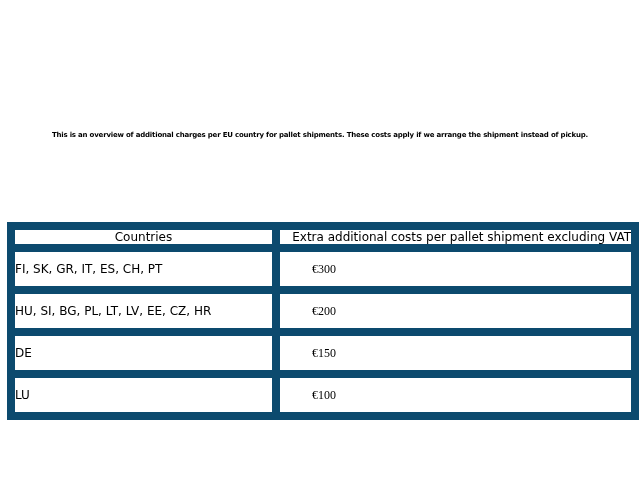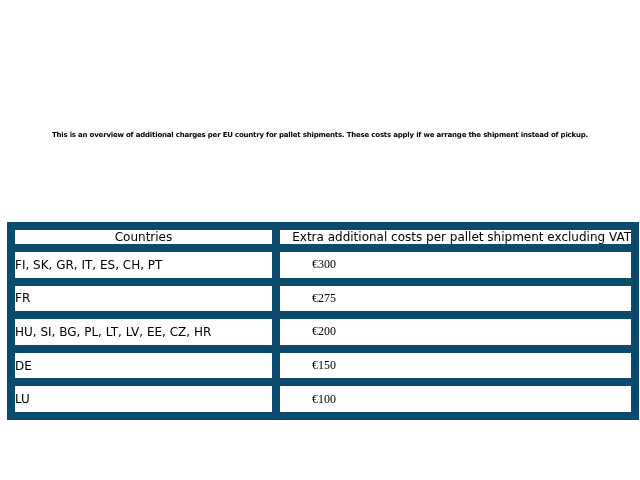--- a/index.html
+++ b/index.html
@@ -72,24 +72,20 @@
         <th class="h1">Countries</th>
         <th class="h2">Extra additional costs per pallet shipment excluding VAT</th>
       </tr>
     </thead>
     <tbody id="tbody">
         <tr>
           <td class="d1">FI, SK, GR, IT, ES, CH, PT</td>
           <td class="d2">€300</td>
         </tr>
         <tr>
-          <td class="d1">FR</td>
-          <td class="d2">€275</td>
-        </tr>
-        <tr>
           <td class="d1">HU, SI, BG, PL, LT, LV, EE, CZ, HR</td>
           <td class="d2">€200</td>
         </tr>
         <tr>
           <td class="d1">DE</td>
           <td class="d2">€150</td>
         </tr>
         <tr>
           <td class="d1">LU</td>
           <td class="d2">€100</td>

